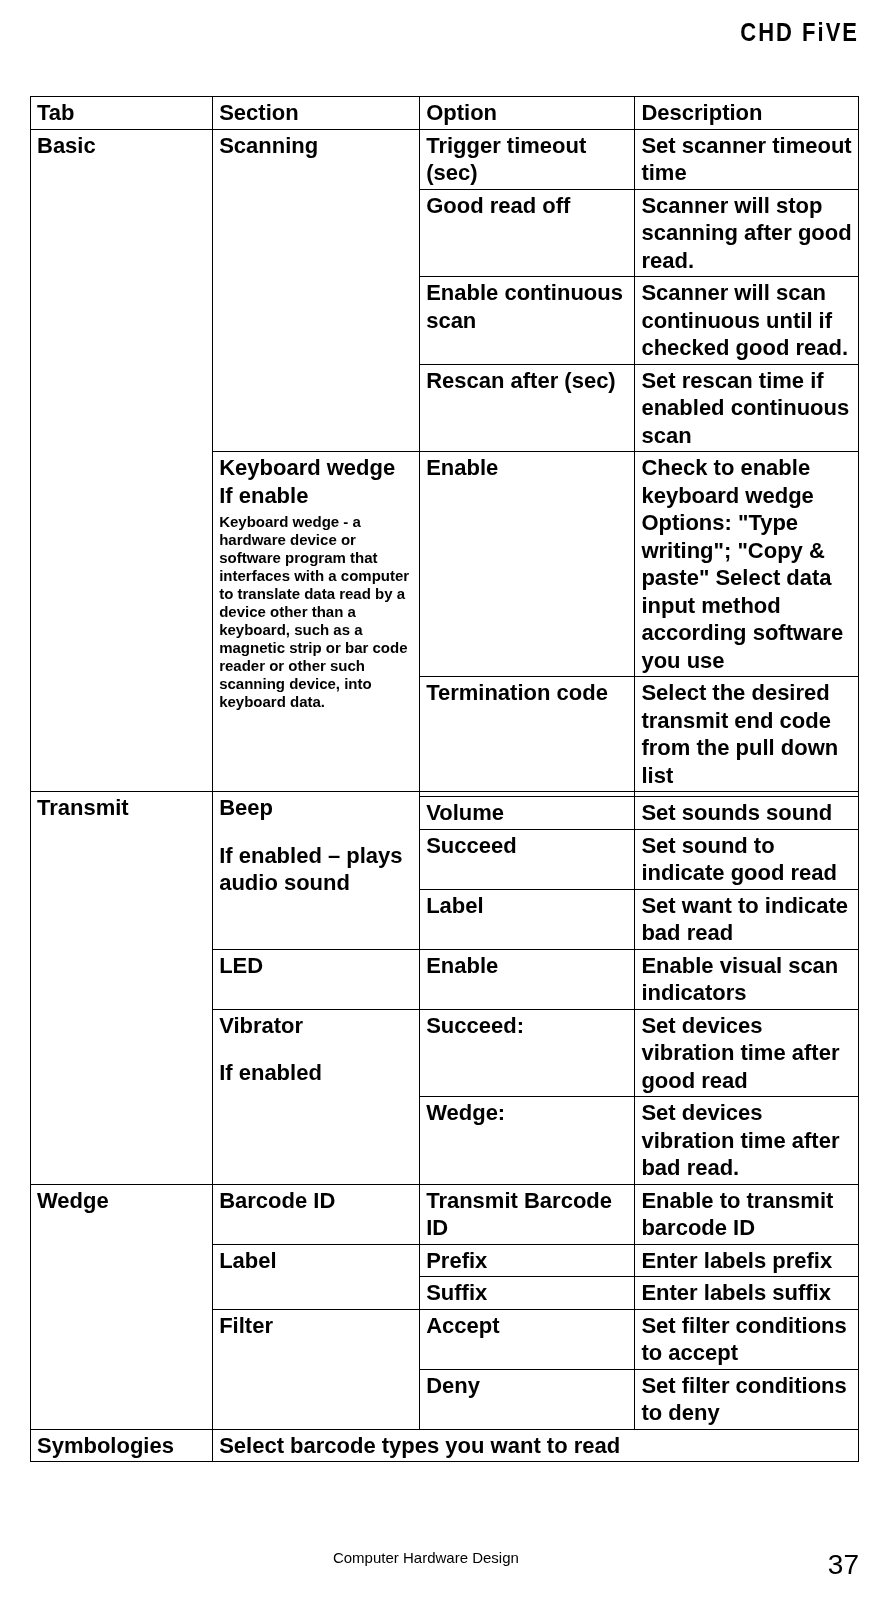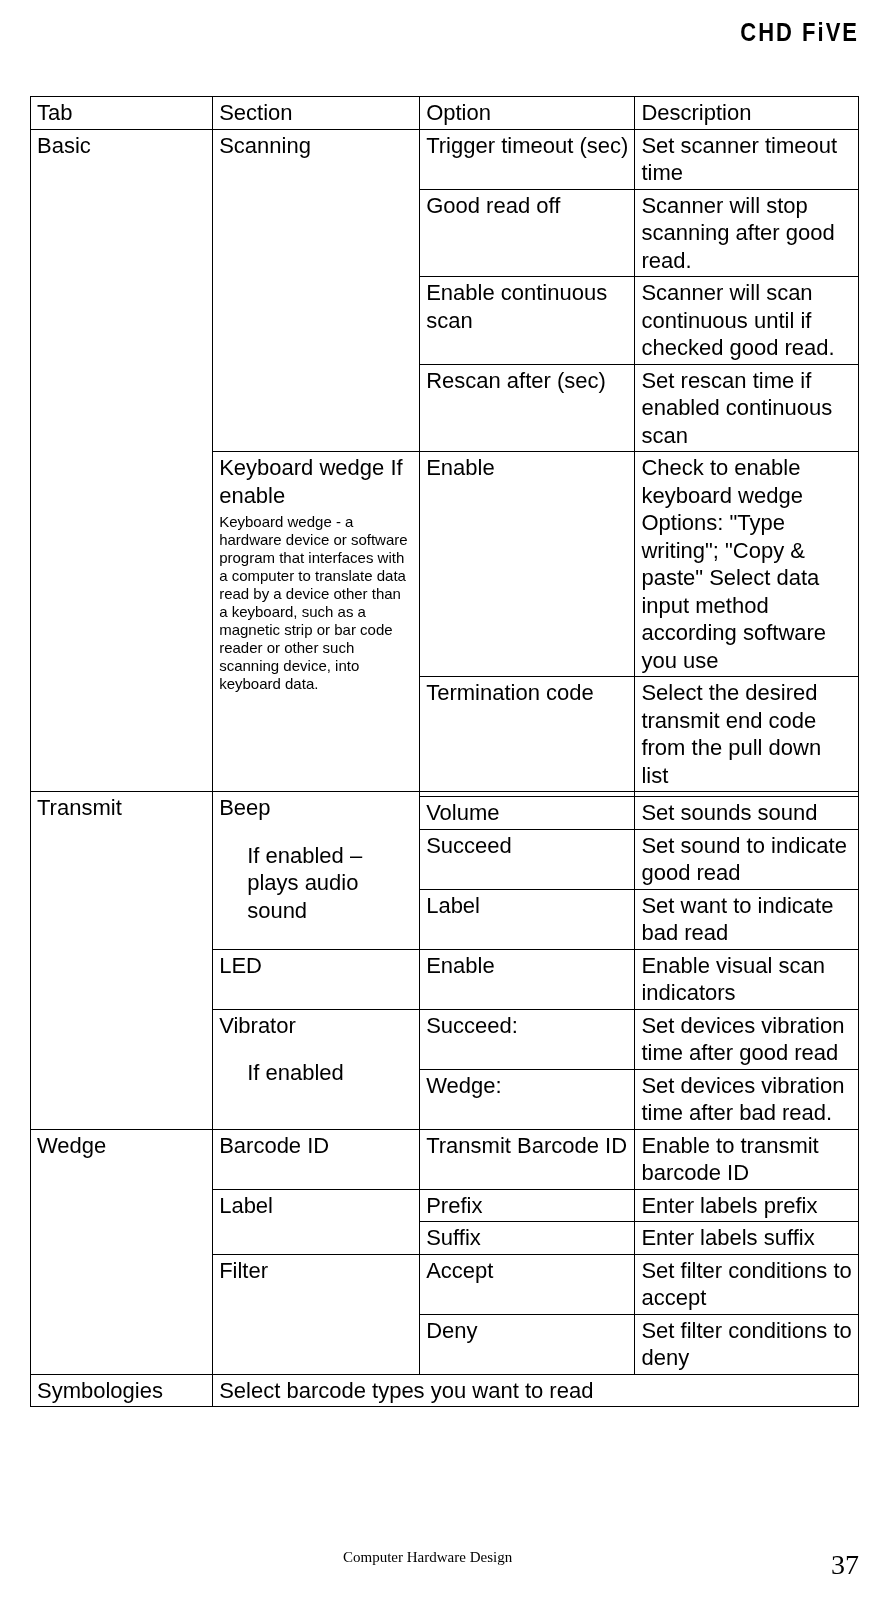--- a/index.html
+++ b/index.html
@@ -25,46 +25,45 @@
       width: 100%;
       table-layout: fixed;
     }
     th, td {
       border: 1px solid #000;
       padding: 2px 6px;
       text-align: left;
       vertical-align: top;
       font-size: 22px;
       line-height: 1.25;
+      font-weight: bold;
     }
     th {
-      font-weight: normal;
+      font-weight: bold;
     }
     col.c1 { width: 22%; }
     col.c2 { width: 25%; }
     col.c3 { width: 26%; }
     col.c4 { width: 27%; }
     .section-note {
       font-size: 15px;
       line-height: 1.2;
       margin-top: 4px;
     }
     .section-sub {
       margin-top: 20px;
-      margin-left: 28px;
     }
     .footer {
       position: absolute;
       bottom: 20px;
       left: 30px;
       right: 30px;
       display: flex;
       justify-content: space-between;
       align-items: baseline;
-      font-family: Liberation Serif, serif;
     }
     .footer-center {
       font-size: 15px;
       position: absolute;
       left: 50%;
       transform: translateX(-60%);
     }
     .footer-right {
       font-size: 28px;
     }

